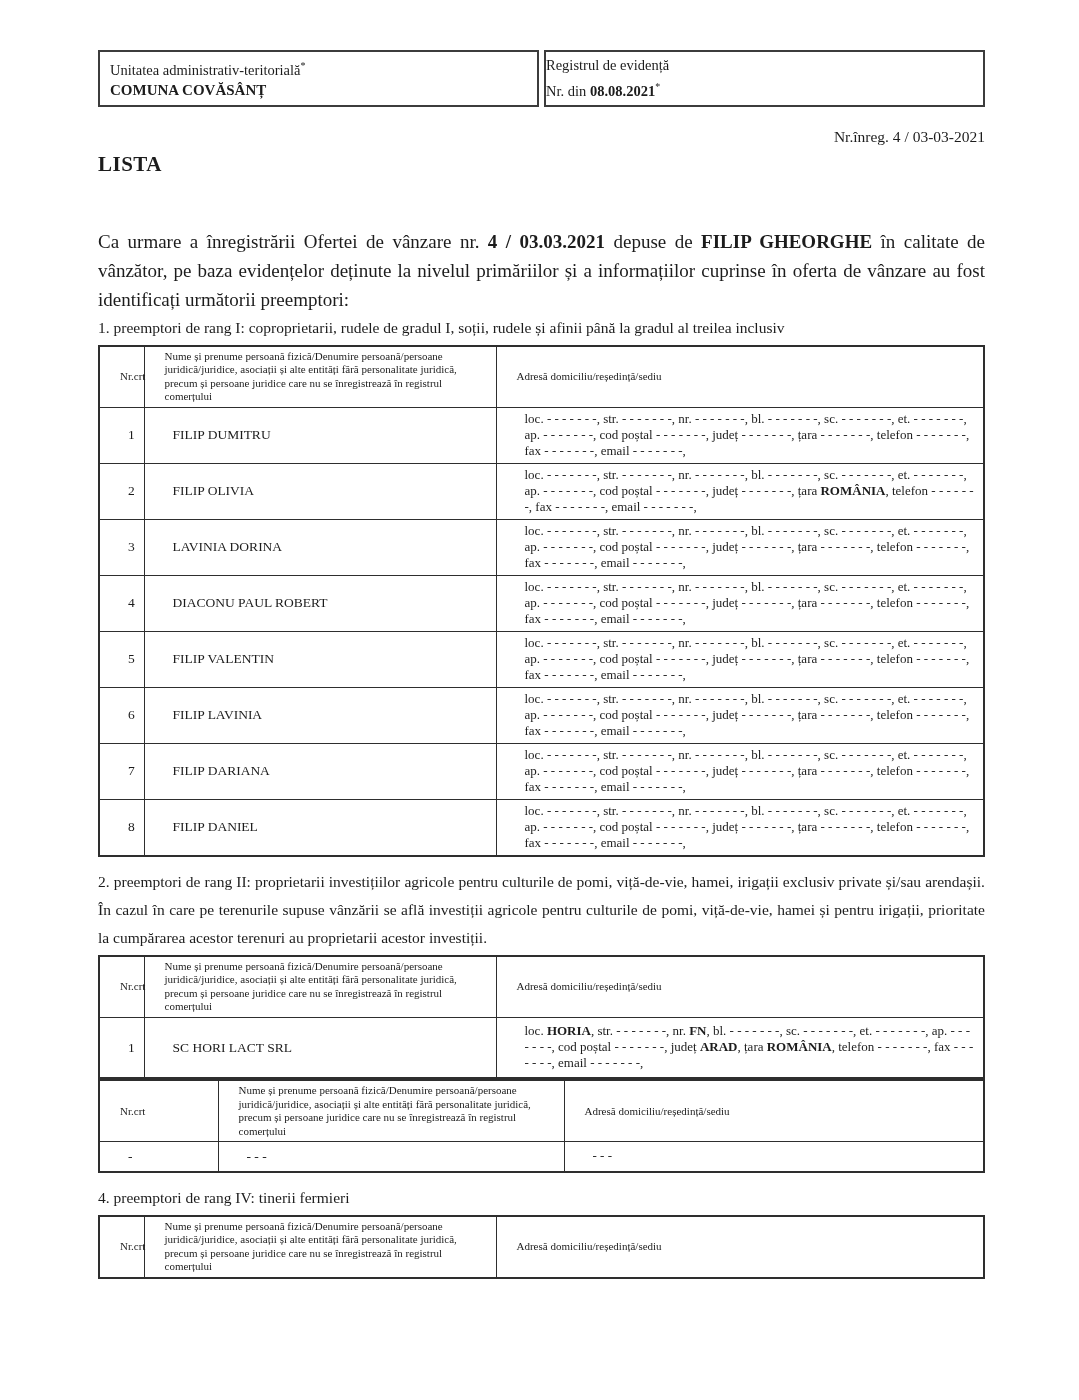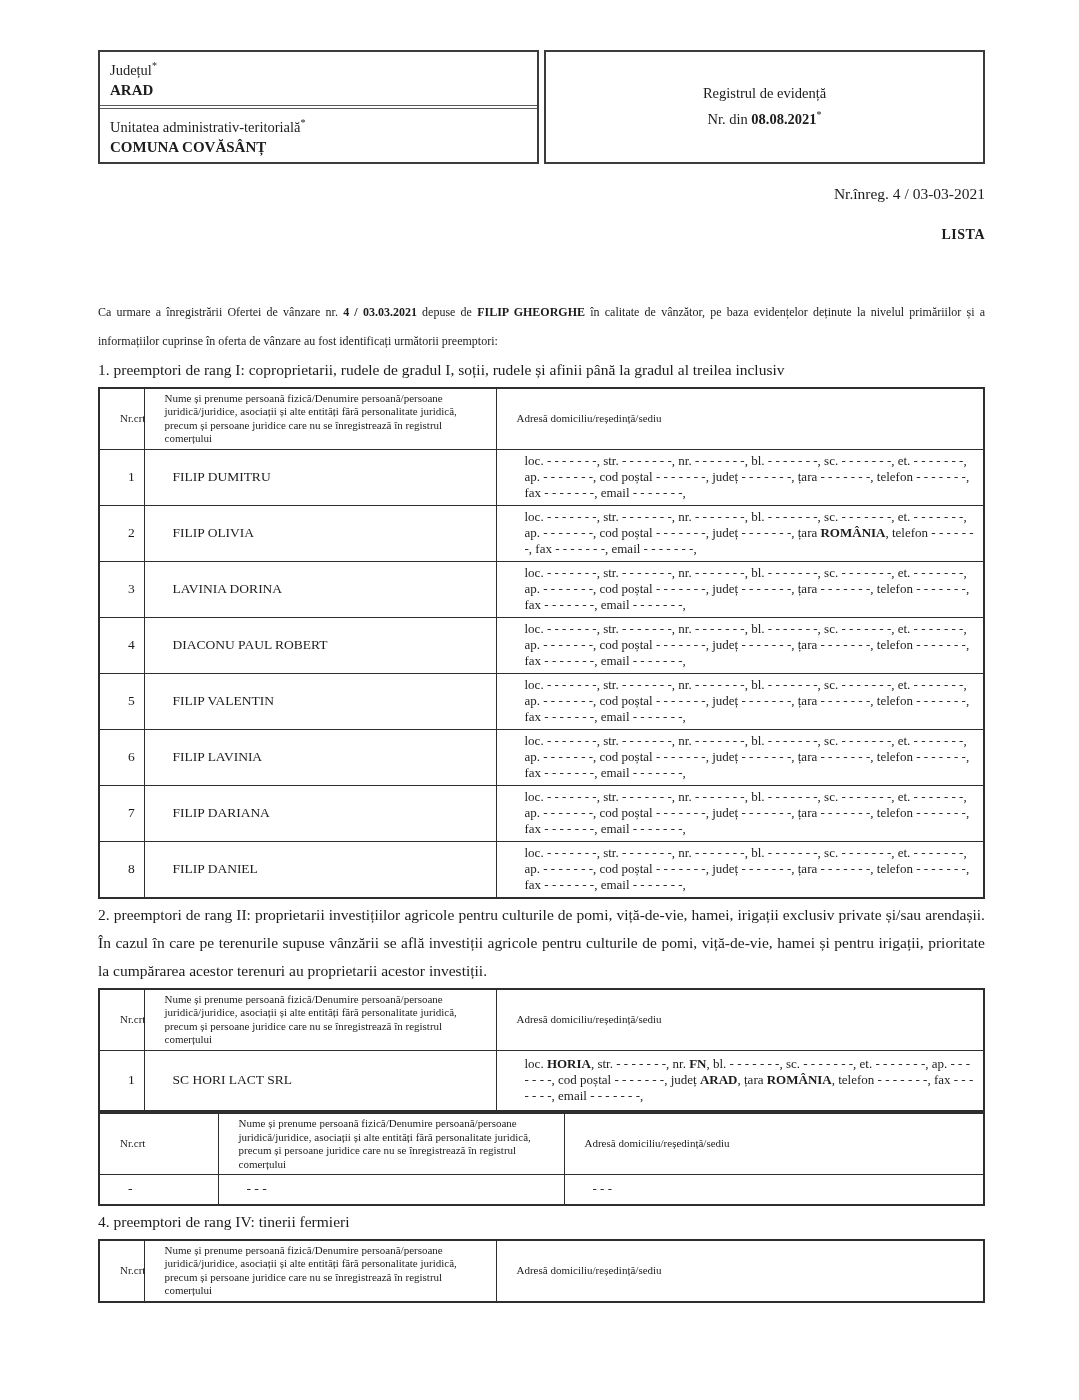--- a/index.html
+++ b/index.html
@@ -29,70 +29,70 @@
     flex-direction: column;
   }
   .hdr-gap { width: 5px; }
   .hdr-right {
     flex: 1;
     border: 2px solid #3c3c3c;
     box-sizing: border-box;
     display: flex;
     flex-direction: column;
     justify-content: center;
-    text-align: center;
+    text-align: left;
     font-size: 14.5px;
     line-height: 21px;
   }
   .hdr-cell {
     padding: 4px 10px 5px 10px;
     font-size: 14.5px;
     line-height: 20px;
   }
   .hdr-cell.first { border-bottom: 4px double #5a5a5a; }
   .hdr-value { font-weight: bold; font-size: 15px; }
   sup { font-size: 10px; }
   
   .nr-inreg {
     margin-top: 20px;
     text-align: right;
     font-size: 15.5px;
     line-height: 20px;
     width: 887px;
   }
   .doc-title {
-    margin-top: 20px;
-    text-align: right;
+    margin-top: 6px;
+    text-align: left;
     font-weight: bold;
-    font-size: 14px;
+    font-size: 21px;
     line-height: 22px;
     letter-spacing: 0.5px;
     width: 887px;
   }
   .doc-subtitle {
     margin-top: 4px;
     text-align: center;
     font-weight: bold;
     font-size: 15.5px;
     line-height: 27.5px;
     width: 887px;
   }
   .intro {
     margin-top: 52px;
     width: 887px;
-    font-size: 12px;
+    font-size: 19px;
     line-height: 29px;
     text-align: justify;
   }
   .section-heading {
     width: 887px;
     font-size: 15.5px;
     line-height: 28px;
     text-align: justify;
-    margin-top: 2px;
+    margin-top: 11px;
     margin-bottom: 3px;
   }
   .section-heading.tight { margin-top: 0; }
   
   table.doc {
     width: 887px;
     border-collapse: collapse;
     table-layout: fixed;
     border: 2px solid #2e2e2e;
   }
@@ -129,24 +129,20 @@
   tr.data-row.short { height: 30px; }
   tr.data-row.tall { height: 61px; }
 </style>
 </head>
 <body>
 
 <div class="page">
 
   <div class="hdr">
     <div class="hdr-left">
-      <div class="hdr-cell first">
-        <div><span>Județul</span><sup>*</sup></div>
-        <div class="hdr-value">ARAD</div>
-      </div>
       <div class="hdr-cell">
         <div><span>Unitatea administrativ-teritorială</span><sup>*</sup></div>
         <div class="hdr-value">COMUNA COVĂSÂNȚ</div>
       </div>
     </div>
     <div class="hdr-gap"></div>
     <div class="hdr-right">
       <div>Registrul de evidență</div>
       <div><span>Nr. din </span><b>08.08.2021</b><sup>*</sup></div>
     </div>

